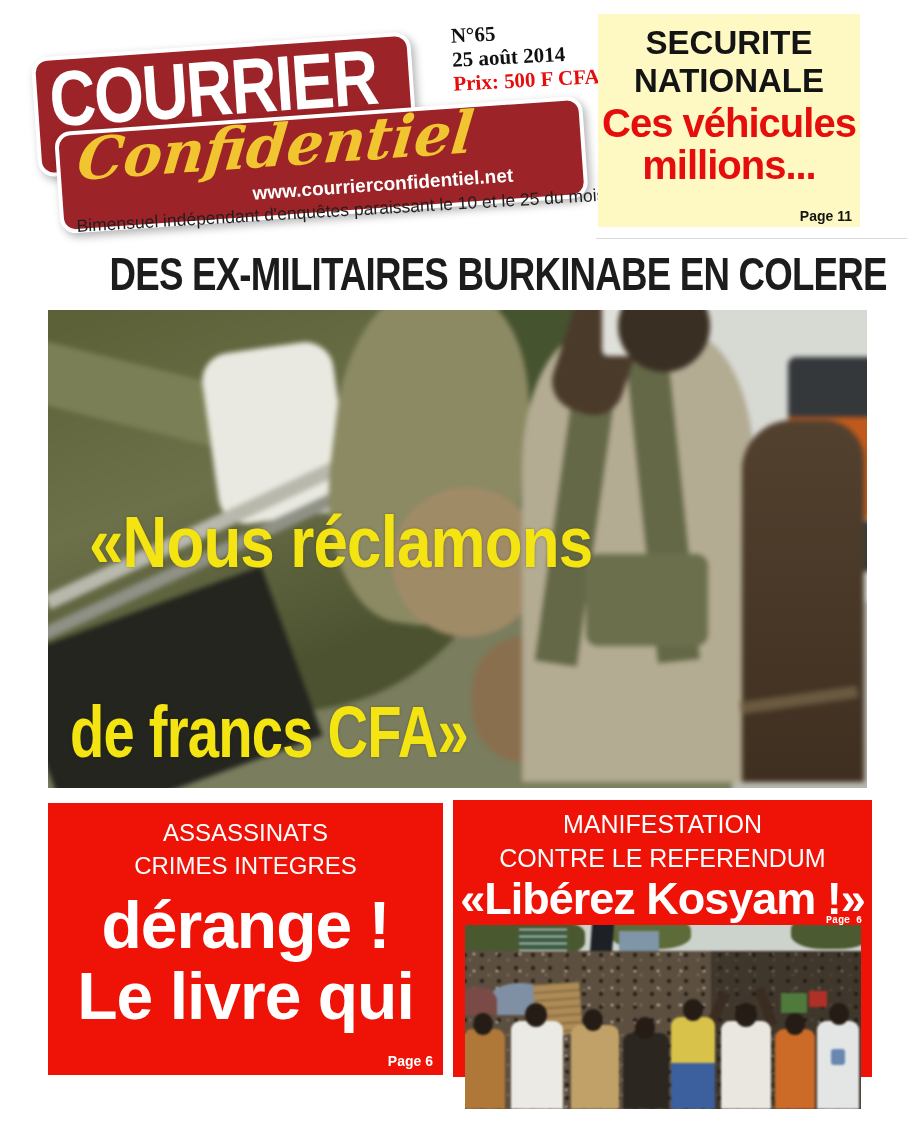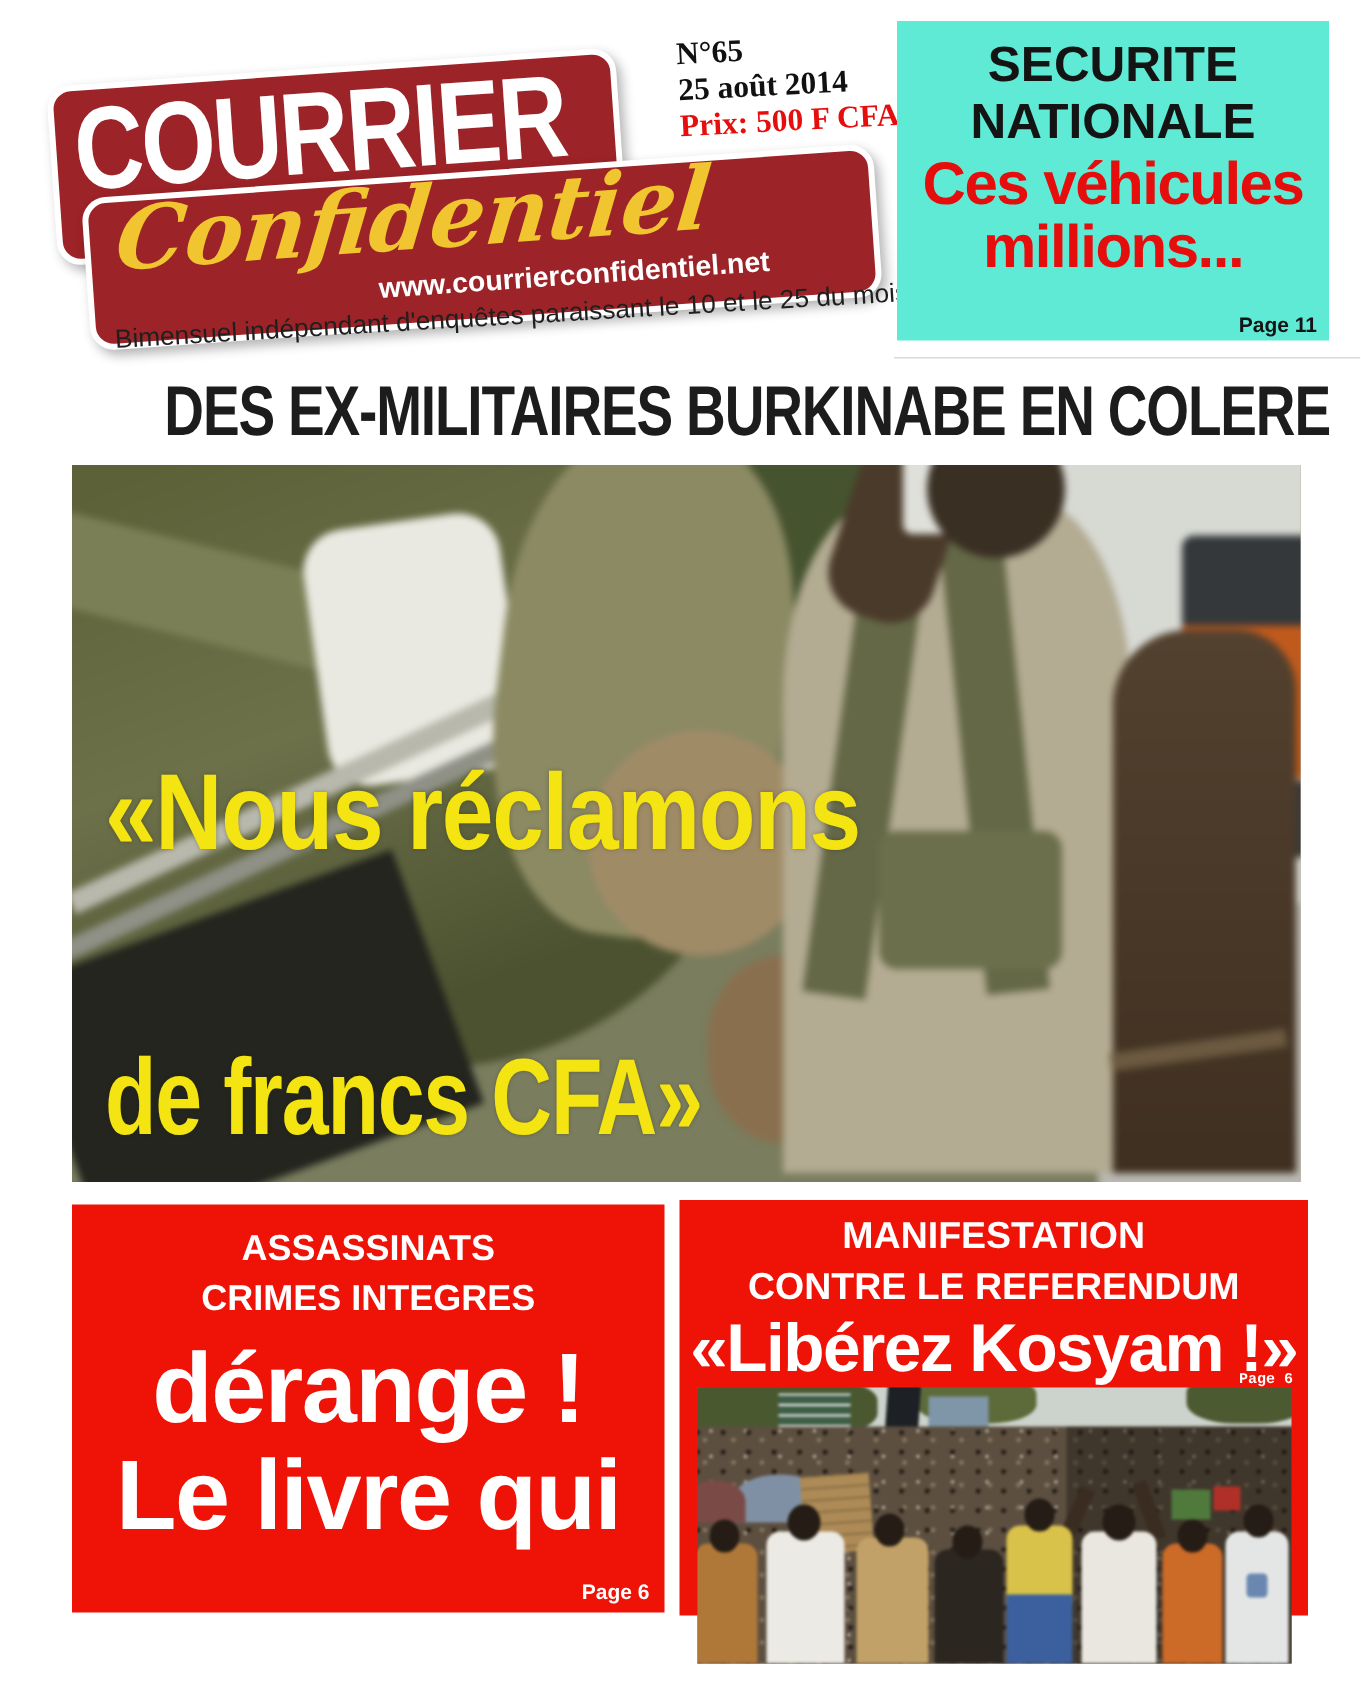--- a/index.html
+++ b/index.html
@@ -21,21 +21,21 @@
   .logo-site{left:218px;top:150px;z-index:6;color:#fff;font-weight:bold;font-size:19px;}
   .tagline{left:76px;top:216px;width:480px;transform:rotate(-3.4deg);transform-origin:left top;
            color:#1f1f1f;font-size:17.5px;white-space:nowrap;}
 
   
   .issue{left:452px;top:20px;transform:rotate(-3deg);font-family:"Liberation Serif",serif;
          font-weight:bold;font-size:21px;line-height:24px;color:#111;}
   .issue .price{color:#e60d0d;}
 
   
-  .yellow-box{left:598px;top:14px;width:288px;height:213px;background:#5eead4;text-align:center;}
+  .yellow-box{left:598px;top:14px;width:262px;height:213px;background:#fef9c3;text-align:center;}
   .yb-kicker{margin-top:10px;color:#141414;font-weight:600;font-size:33px;line-height:38px;}
   .yb-head{margin-top:2px;color:#e60d0d;font-weight:bold;font-size:40px;line-height:42px;letter-spacing:-1px;}
   .yb-page{position:absolute;right:8px;bottom:3px;color:#141414;font-weight:bold;font-size:14px;}
   .yb-rule{left:596px;top:238px;width:311px;height:1px;background:#d9d9d9;}
 
   
   .headline{left:0;top:249px;width:907px;text-align:center;color:#1c1c1c;font-weight:bold;
             font-size:47px;line-height:50px;}
   .headline .cond{transform:scaleX(.78);letter-spacing:-1px;}
 
@@ -65,32 +65,32 @@
   .pm-head{left:578px;top:-22px;width:92px;height:92px;background:#3a2f23;border-radius:50%;}
   .pm-pave{left:692px;top:300px;width:145px;height:194px;background:#b9b8b0;}
   .pm-truckw{left:748px;top:55px;width:122px;height:62px;background:#34383b;border-radius:8px 8px 0 0;}
   .pm-truck{left:748px;top:115px;width:122px;height:102px;background:#c05a1c;}
   .pm-wheels{left:762px;top:218px;width:95px;height:52px;background:#3a3a38;border-radius:40%;}
   .pm-arm{left:702px;top:118px;width:122px;height:362px;background:linear-gradient(#53412f,#3f2f20);border-radius:50px 40px 0 0;}
   .pm-brace{left:700px;top:392px;width:118px;height:12px;background:#6b5a40;transform:rotate(-8deg);}
 
   .quote{position:absolute;left:22px;color:#f4e512;font-weight:bold;line-height:1;
          text-shadow:0 0 3px rgba(40,40,0,.35);}
-  .q1{top:196px;font-size:72px;}
+  .q1{top:196px;font-size:72px;margin-left:19px;}
   .q1 .cond{transform:scaleX(.86);transform-origin:left top;letter-spacing:-1px;}
   .q2{top:250px;font-size:148px;}
   .q2 .cond{transform:scaleX(.62);transform-origin:left top;letter-spacing:-3px;}
   .q3{top:386px;font-size:72px;}
   .q3 .cond{transform:scaleX(.78);transform-origin:left top;letter-spacing:-1px;}
 
   
   .panel{background:#ee1207;color:#fff;text-align:center;}
   .panel-left{left:48px;top:803px;width:395px;height:272px;}
   .panel-right{left:453px;top:800px;width:419px;height:277px;}
-  .p-kicker{font-weight:700;font-size:24px;line-height:33px;}
+  .p-kicker{font-weight:400;font-size:24px;line-height:33px;}
   .panel-left .p-kicker{margin-top:13px;}
   .panel-right .p-kicker{margin-top:7px;font-size:25px;line-height:34px;}
   .pl-head{margin-top:8px;font-weight:bold;font-size:66px;line-height:71px;letter-spacing:-1px;}
   .pr-head{margin-top:1px;font-weight:bold;font-size:45px;line-height:46px;letter-spacing:-1px;}
   .p-page{position:absolute;font-weight:bold;font-size:14px;color:#fff;}
   .pl-page{right:10px;bottom:6px;}
   .pr-page{right:10px;top:115px;font-size:10px;font-family:Liberation Mono, monospace;}
 
   
   .photo-crowd{left:465px;top:925px;width:396px;height:184px;background:#6b5a48;overflow:hidden;}

